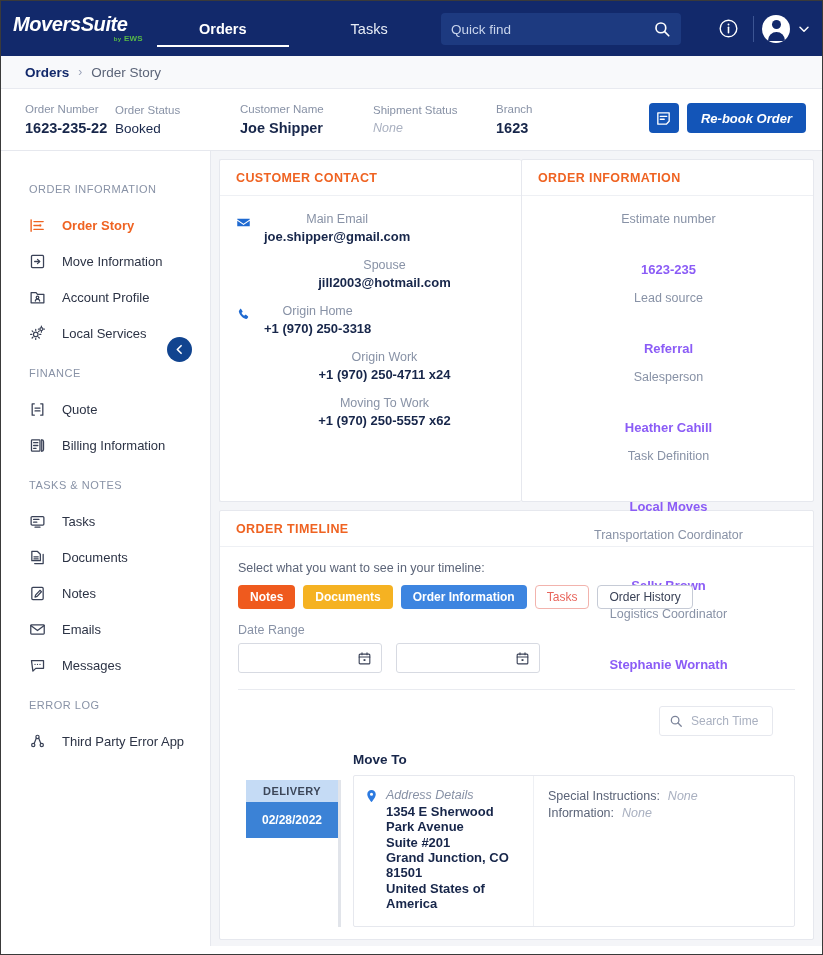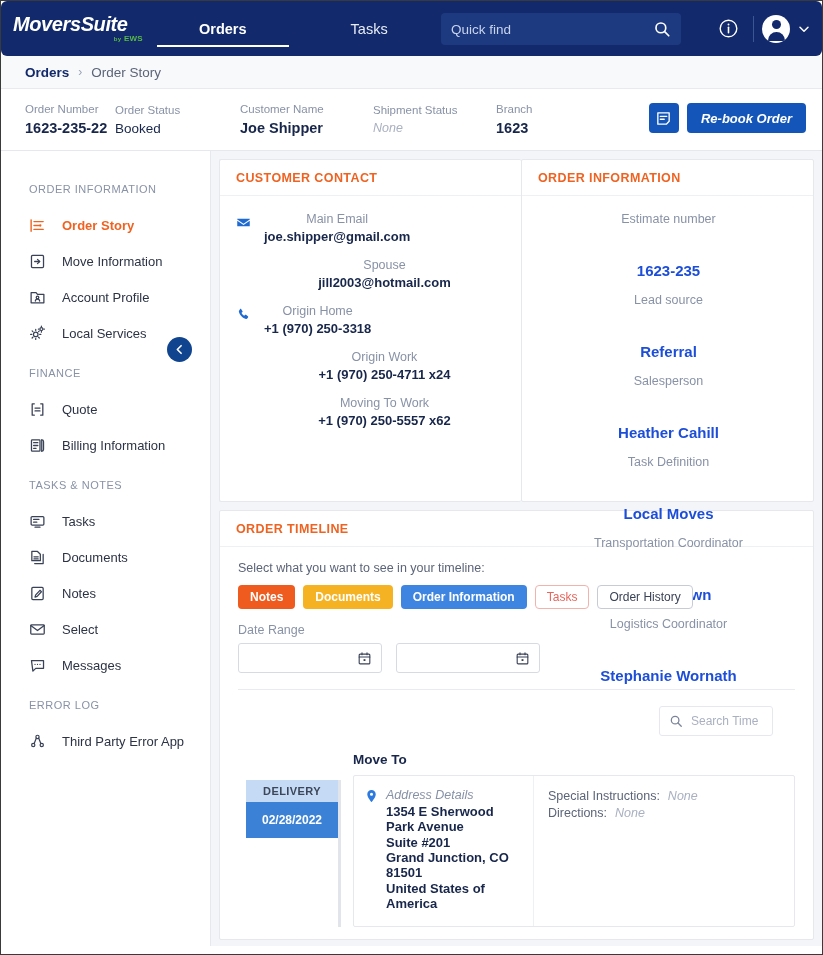--- a/index.html
+++ b/index.html
@@ -22,21 +22,20 @@
   }
 
   
   .topnav {
     height: 55px;
     background: #12296b;
     display: flex;
     align-items: center;
     padding: 0 14px 0 12px;
     position: relative;
-    border-radius: 6px;
   }
   .logo-wrap {
     width: 130px;
     display: flex;
     flex-direction: column;
     align-items: flex-start;
     line-height: 1;
     user-select: none;
   }
   .logo-main {
@@ -259,21 +258,21 @@
   .contact-body { padding: 16px 16px 0 16px; }
   .contact-row { display: flex; gap: 12px; margin-bottom: 14px; }
   .contact-icon { width: 16px; flex: 0 0 16px; padding-top: 3px; }
   .contact-label { font-size: 12.5px; color: #8892a6; margin-bottom: 3px; }
   .contact-value { font-size: 13px; color: #17264a; font-weight: bold; }
   .contact-sub { margin-left: 28px; margin-bottom: 14px; }
 
   .oi-body { padding: 16px 16px 0 18px; }
   .oi-row { margin-bottom: 14px; }
   .oi-label { font-size: 12.5px; color: #8892a6; margin-bottom: 3px; }
-  .oi-value { font-size: 15px; color: #1d4ed8; font-weight: bold; margin-top: 36px; }
+  .oi-value { font-size: 13px; color: #8b5cf6; font-weight: bold; margin-top: 36px; }
 
   
   .card-timeline {
     margin-top: 8px;
     background: #ffffff;
     border: 1px solid #e6e8ee;
     border-radius: 2px;
     height: 430px;
     overflow: hidden;
   }
@@ -578,21 +577,21 @@
         </span>
         <span>Notes</span>
       </div>
       <div class="side-item">
         <span class="side-icon">
           <svg width="17" height="17" viewBox="0 0 24 24" fill="none" stroke="#3a4257" stroke-width="1.8" stroke-linecap="round" stroke-linejoin="round">
             <rect x="2.5" y="5.5" width="19" height="13" rx="1.2"></rect>
             <polyline points="2.5,6.5 12,13.5 21.5,6.5"></polyline>
           </svg>
         </span>
-        <span>Select</span>
+        <span>Emails</span>
       </div>
       <div class="side-item">
         <span class="side-icon">
           <svg width="17" height="17" viewBox="0 0 24 24" fill="none" stroke="#3a4257" stroke-width="1.8" stroke-linecap="round" stroke-linejoin="round">
             <path d="M3.5 5h17v11h-11l-4 4z"></path>
             <circle cx="8.5" cy="10.5" r="0.9" fill="#3a4257" stroke="none"></circle>
             <circle cx="12" cy="10.5" r="0.9" fill="#3a4257" stroke="none"></circle>
             <circle cx="15.5" cy="10.5" r="0.9" fill="#3a4257" stroke="none"></circle>
           </svg>
         </span>
@@ -775,21 +774,21 @@
                     <div class="addr-line">United States of</div>
                     <div class="addr-line">America</div>
                   </div>
                 </div>
                 <div class="ec-right">
                   <div class="kv">
                     <span class="k">Special Instructions:</span>
                     <span class="v">None</span>
                   </div>
                   <div class="kv">
-                    <span class="k">Directions:</span>
+                    <span class="k">Information:</span>
                     <span class="v">None</span>
                   </div>
                 </div>
               </div>
             </div>
           </div>
 
         </div>
       </div>
 

